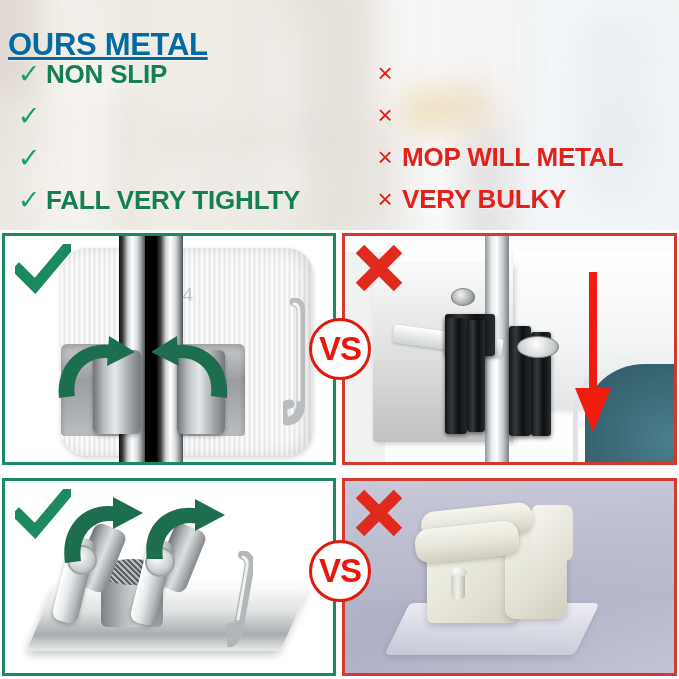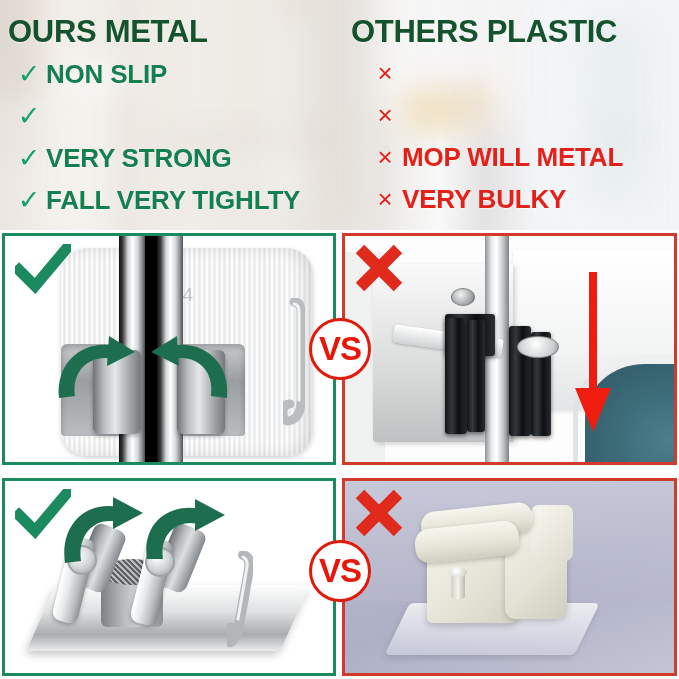--- a/index.html
+++ b/index.html
@@ -37,24 +37,25 @@
   .bs14{left:612px;top:150px;width:55px;height:14px;background:#dfe4e7;opacity:.7;}
   .bs15{left:300px;top:40px;width:18px;height:190px;background:#ffffff;opacity:.45;}
 
   .banner-inner{position:absolute;inset:0;}
 
   .col{position:absolute;top:0;height:230px;}
   .col-left{left:0;width:340px;}
   .col-right{left:340px;width:339px;}
 
   .head{
-    position:absolute;top:14px;
-    font-size:31px;font-weight:bold;color:#14532d;
+    position:absolute;top:27px;
+    font-size:31px;font-weight:bold;color:#0369a1;
     letter-spacing:-0.3px;white-space:nowrap;
     text-shadow:0 1px 1px rgba(255,255,255,.55);
+    text-decoration:underline;
   }
   .head-left{left:8px;}
   .head-right{left:11px;}
 
   .feature-list{position:absolute;top:58px;left:0;width:100%;}
   .feature{display:flex;align-items:baseline;height:42px;white-space:nowrap;}
   .feature .mark{
     font-size:25px;font-weight:bold;width:34px;text-align:center;flex:0 0 34px;
     text-shadow:0 1px 1px rgba(255,255,255,.5);
   }
@@ -281,31 +282,29 @@
         <div class="feature-list list-left">
           <div class="feature">
             <span class="mark">✓</span>
             <span class="txt">NON SLIP</span>
           </div>
           <div class="feature">
             <span class="mark">✓</span>
           </div>
           <div class="feature">
             <span class="mark">✓</span>
-            <span class="txt">VERY STRONG</span>
           </div>
           <div class="feature">
             <span class="mark">✓</span>
             <span class="txt">FALL VERY TIGHLTY</span>
           </div>
         </div>
       </div>
 
       <div class="col col-right">
-        <div class="head head-right">OTHERS PLASTIC</div>
         <div class="feature-list list-right">
           <div class="feature">
             <span class="mark">×</span>
           </div>
           <div class="feature">
             <span class="mark">×</span>
           </div>
           <div class="feature">
             <span class="mark">×</span>
             <span class="txt">MOP WILL METAL</span>

